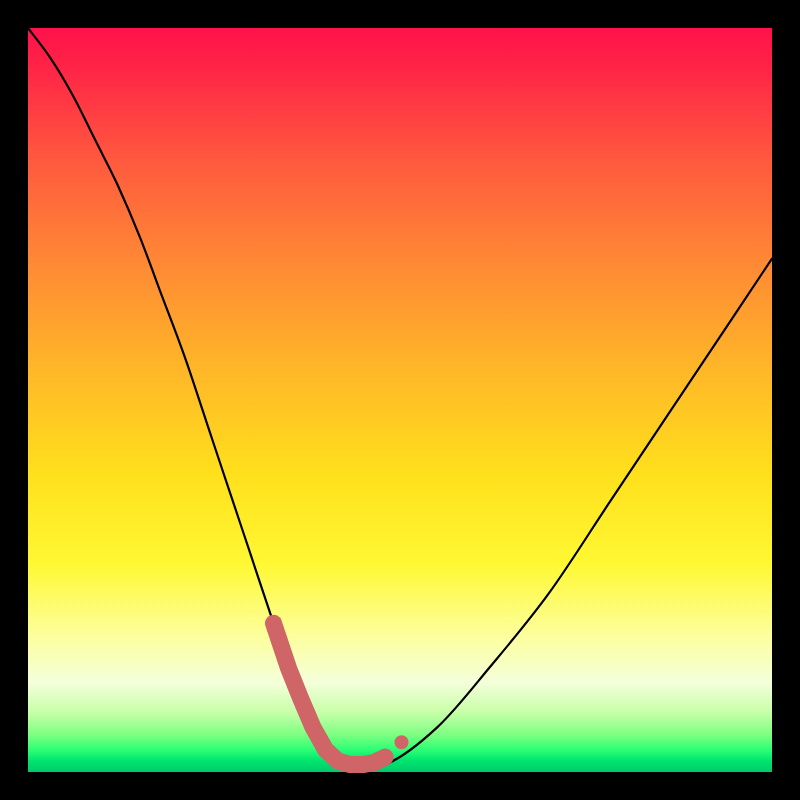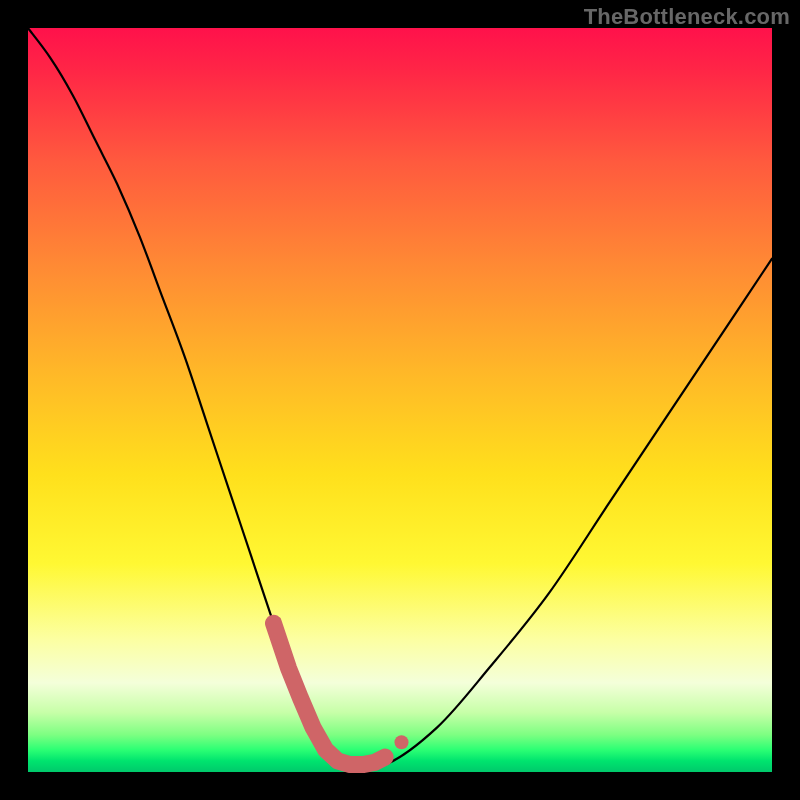--- a/index.html
+++ b/index.html
@@ -74,15 +74,14 @@
         <path fill="none" stroke="#000000" stroke-width="2.2" stroke-linecap="round" d="M 0.0 0.0 C 3.7 5.0, 14.9 18.6, 22.3 29.8 C 29.8 40.9, 37.2 53.3, 44.6 67.0 C 52.1 80.6, 59.5 96.7, 67.0 111.6 C 74.4 126.5, 81.8 140.1, 89.3 156.2 C 96.7 172.4, 104.2 189.7, 111.6 208.3 C 119.0 226.9, 126.5 248.0, 133.9 267.8 C 141.4 287.7, 148.8 306.3, 156.2 327.4 C 163.7 348.4, 171.1 372.0, 178.6 394.3 C 186.0 416.6, 193.4 439.0, 200.9 461.3 C 208.3 483.6, 215.8 505.9, 223.2 528.2 C 230.6 550.6, 239.3 576.6, 245.5 595.2 C 251.7 613.8, 255.4 626.2, 260.4 639.8 C 265.4 653.5, 270.3 664.6, 275.3 677.0 C 280.2 689.4, 284.0 704.3, 290.2 714.2 C 296.4 724.2, 301.3 732.8, 312.5 736.6 C 323.6 740.3, 341.0 742.8, 357.1 736.6 C 373.2 730.4, 391.8 715.5, 409.2 699.4 C 426.6 683.2, 442.7 662.2, 461.3 639.8 C 479.9 617.5, 501.0 592.7, 520.8 565.4 C 540.6 538.2, 560.5 505.9, 580.3 476.2 C 600.2 446.4, 620.0 416.6, 639.8 386.9 C 659.7 357.1, 682.0 323.6, 699.4 297.6 C 716.7 271.6, 736.6 241.8, 744.0 230.6"></path>
       </g>
       <g>
           <path d="M 245.5 595.2 L 260.4 639.8 L 272.3 669.6 L 285.0 699.4 L 297.6 721.7 L 309.5 732.8 L 322.2 736.6 L 334.8 736.6 L 346.7 734.3 L 357.1 729.1" fill="none" stroke="#cf6567" stroke-width="17" stroke-linecap="round" stroke-linejoin="round"></path>
           <circle cx="373.5" cy="714.2" r="7" fill="#cf6567"></circle>
         </g>
     </svg>
 
   </div>
 
-  <div class="watermark">TheBottleneck.com</div>
 
 </div>
 
 </body></html>

